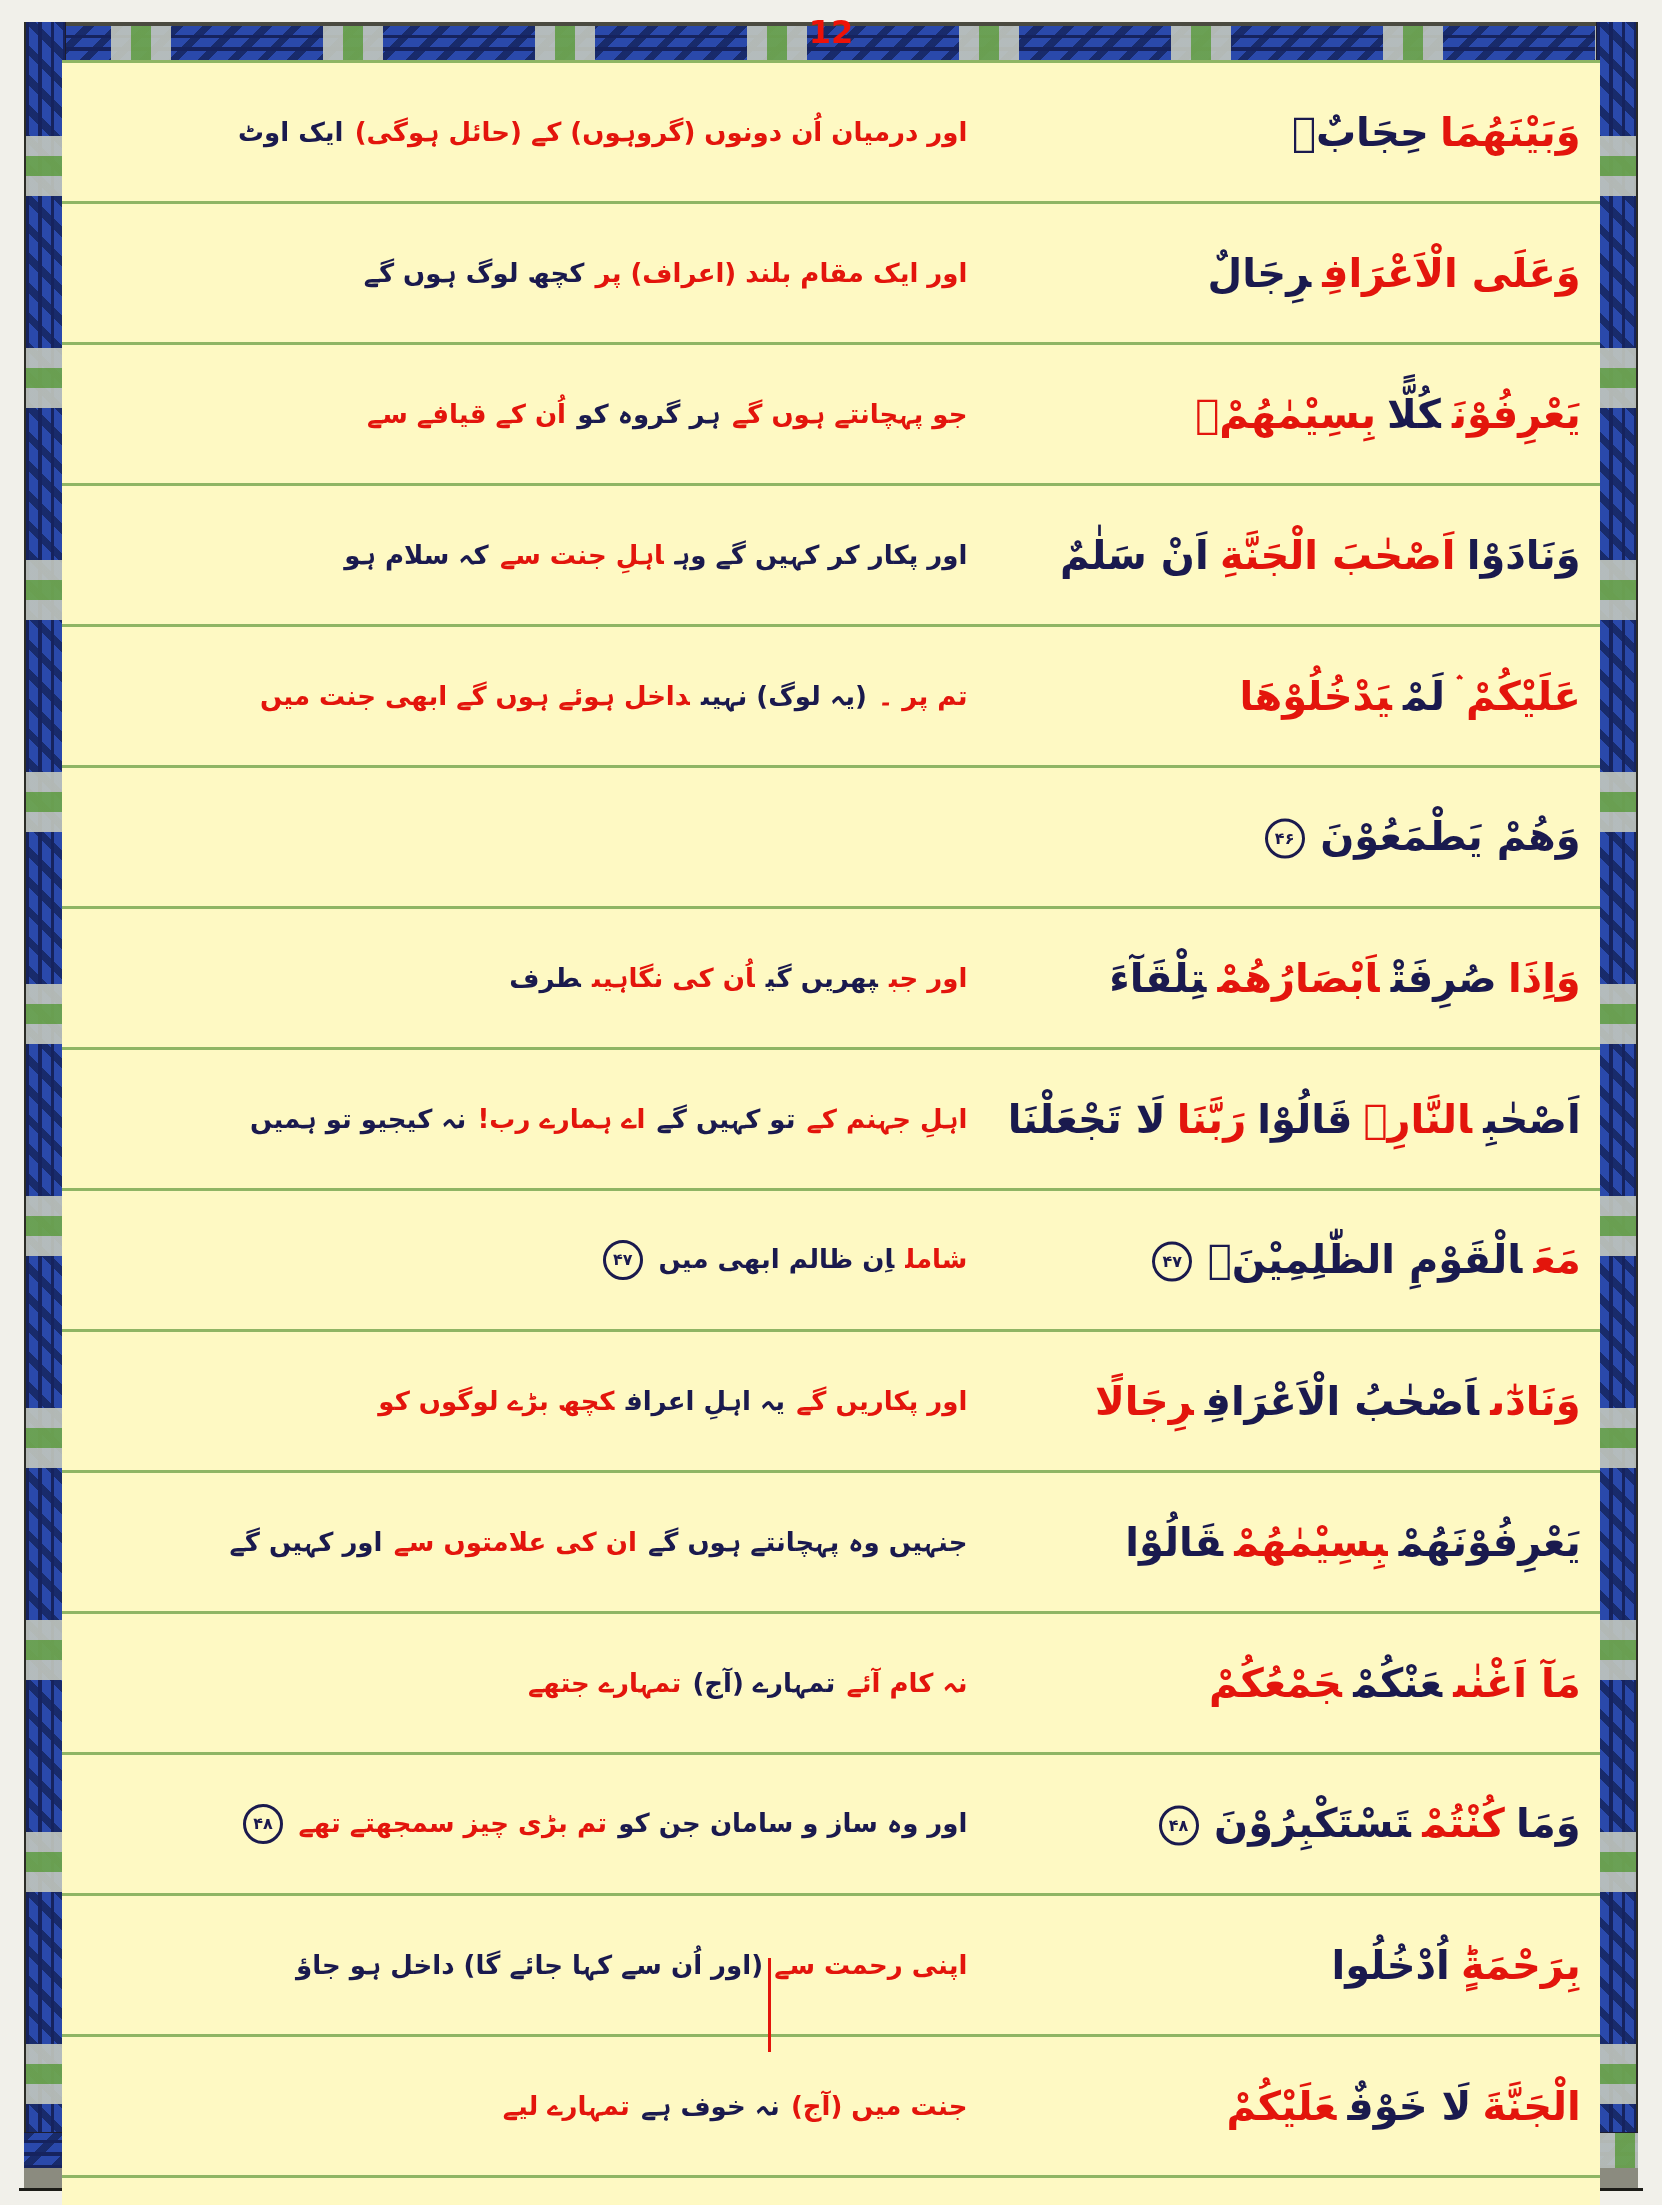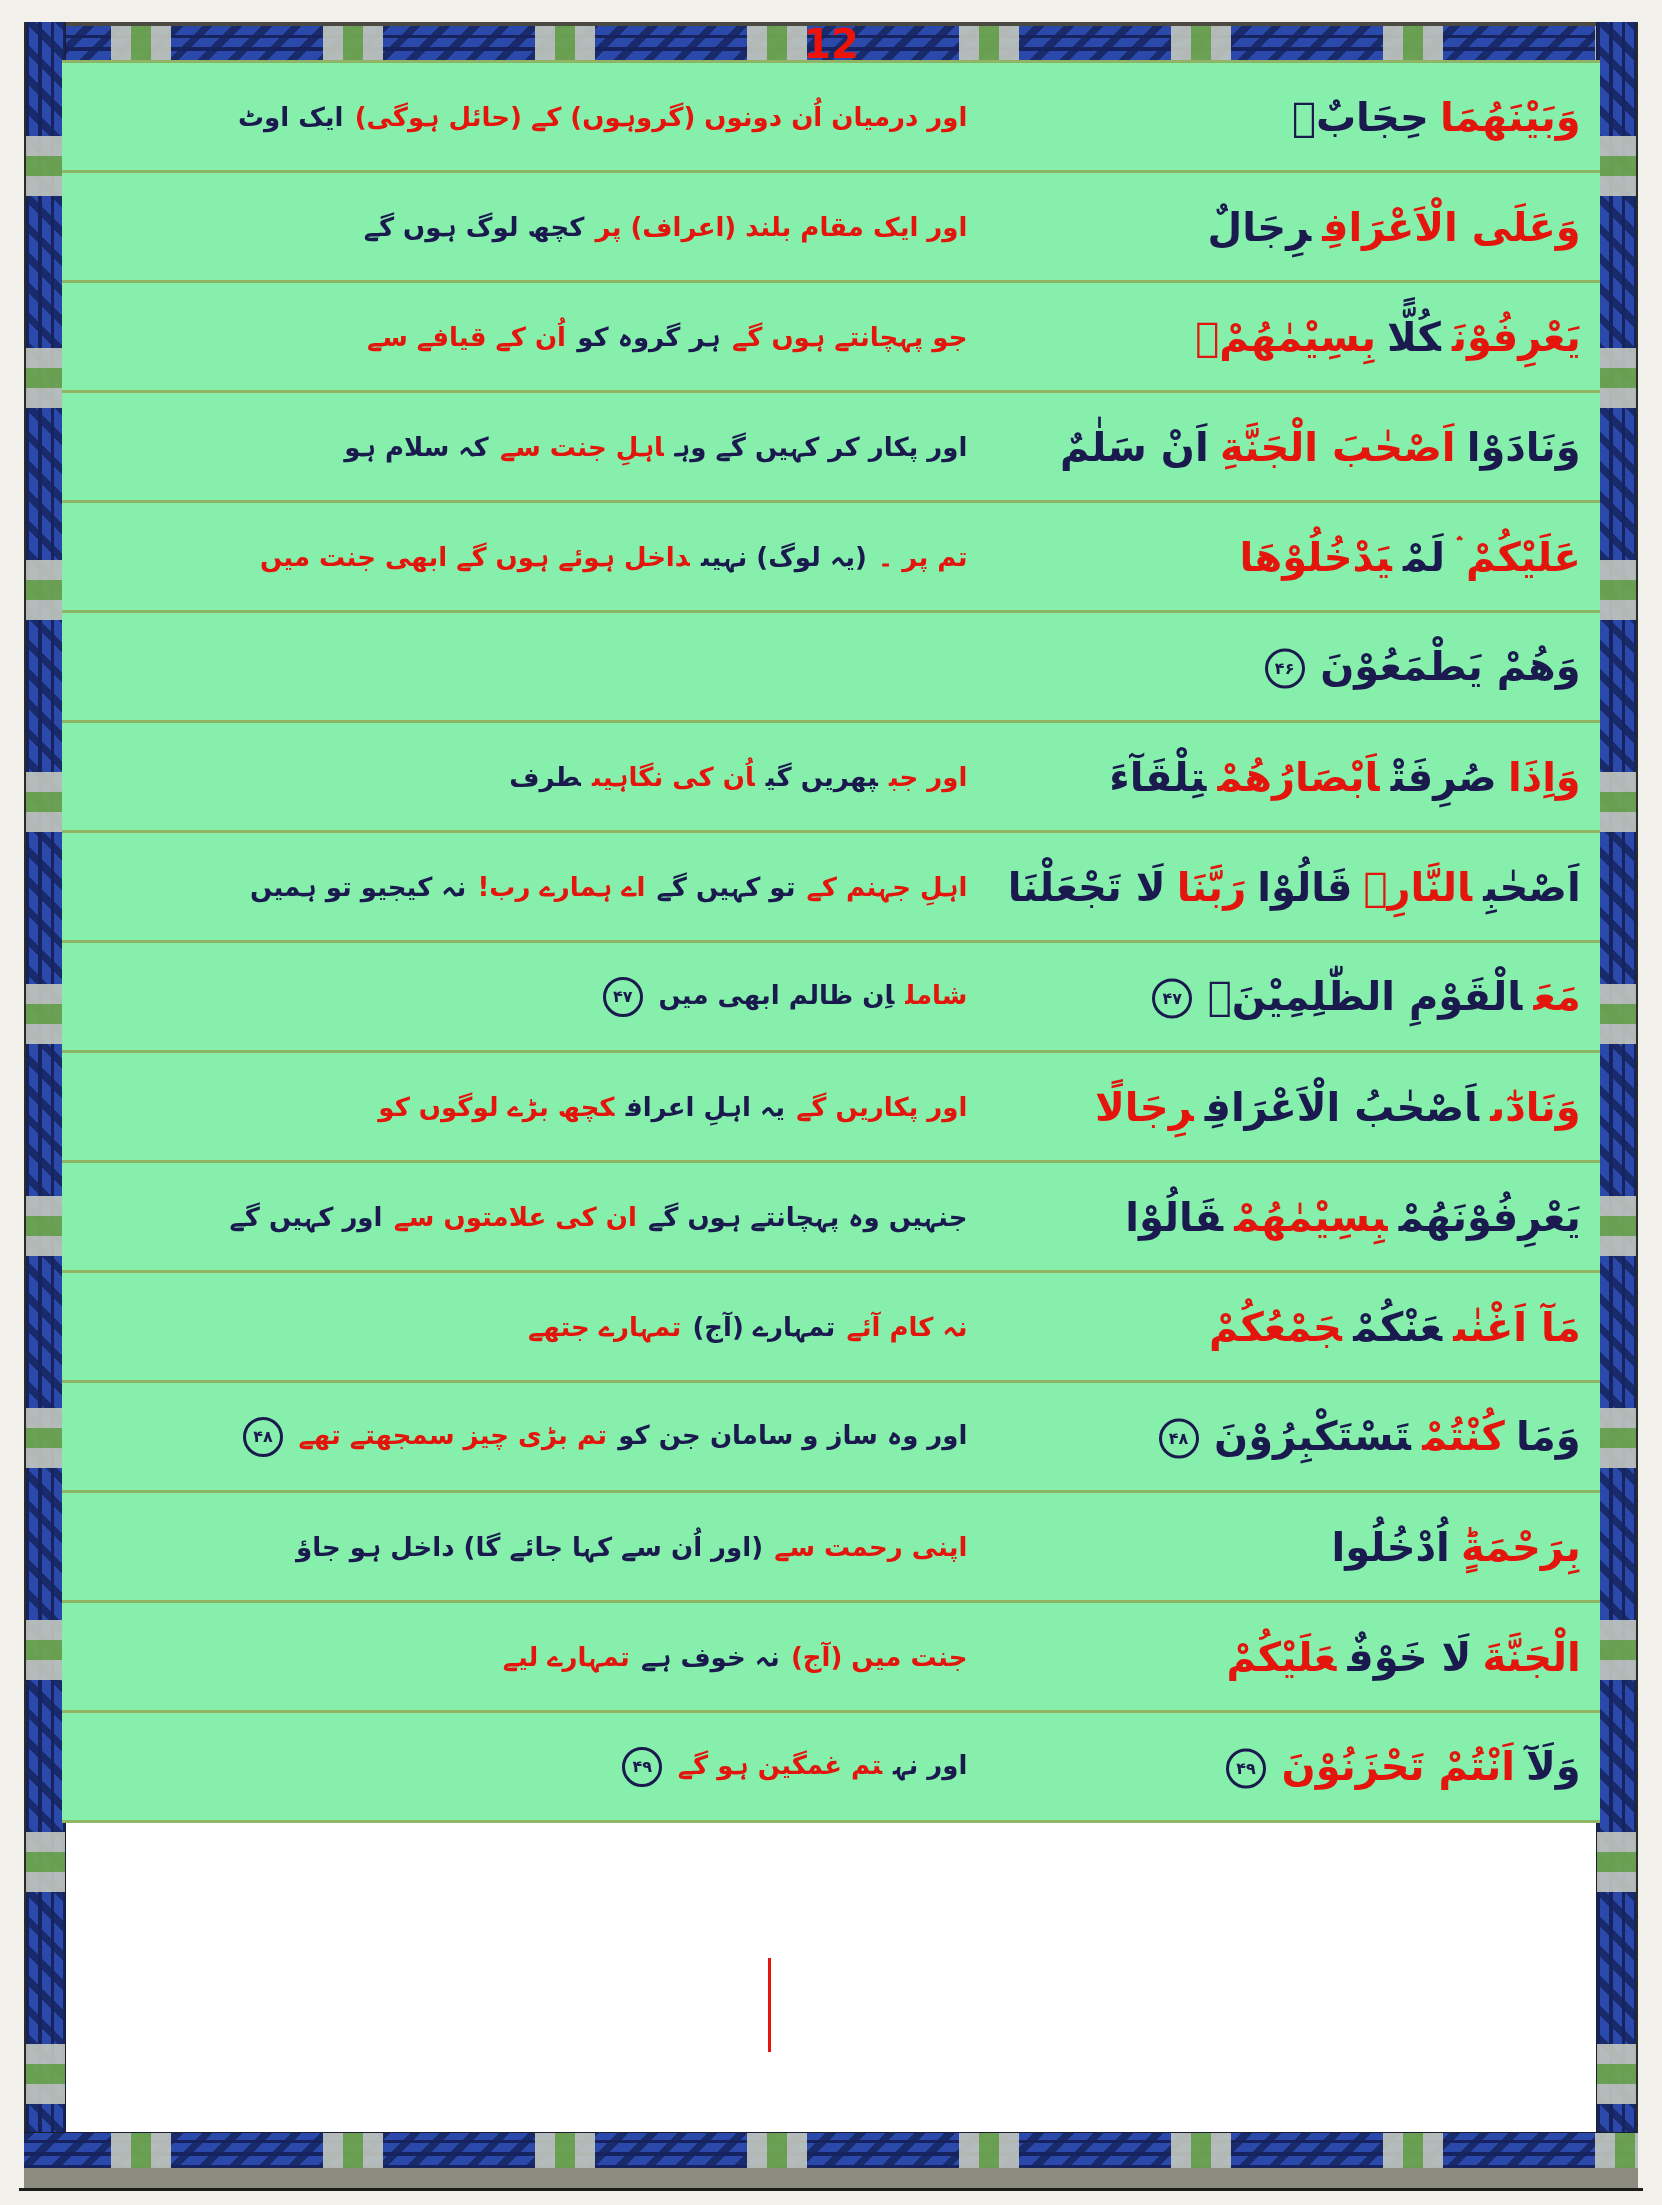--- a/index.html
+++ b/index.html
@@ -38,32 +38,32 @@
       repeating-linear-gradient(45deg, rgba(10,18,55,.55) 0 7.5px, rgba(42,73,171,0) 7.5px 21px);
   }
   .band-top{left:24px;right:24px;top:22px;height:37px;border-top:4.4px solid #4a4a40;border-bottom:1.9px solid #1d1d30;}
   .band-bottom{left:24px;right:24px;bottom:37px;height:35px;border-top:1.9px solid #1d1d30;}
   .band-left{left:24px;top:22px;width:39px;bottom:13.7px;border-left:2.5px solid #2c2c26;border-right:1.9px solid #1d1d30;}
   .band-right{right:24px;top:22px;width:39px;bottom:13.7px;border-right:2.5px solid #2c2c26;border-left:1.9px solid #1d1d30;}
   .grey-strip{position:absolute;left:24px;right:24px;bottom:17.5px;height:20px;background:#8b8b7f;}
   .edge-line{position:absolute;left:18.7px;right:18.7px;bottom:13.7px;height:3.7px;background:#1c1c18;}
   
   .page-number{
-    position:absolute;top:24px;left:50%;transform:translateX(-50%);
-    color:#ee1208;font-size:40px;font-weight:bold;z-index:5;line-height:1;
+    position:absolute;top:16px;left:50%;transform:translateX(-50%);
+    color:#ee1208;font-size:32px;font-weight:bold;z-index:5;line-height:1;
     font-family:"DejaVu Sans",sans-serif;
   }
   
   .rows{
     position:absolute;left:62px;top:60px;width:1538px;
     border-top:3.7px solid var(--green);
   }
   .row{
-    position:relative;height:110px;box-sizing:border-box;
-    border-bottom:3.7px solid var(--green);background:#86efac;
+    position:relative;height:141px;box-sizing:border-box;
+    border-bottom:3.7px solid var(--green);background:#fef9c3;
   }
   .arabic-line{
     position:absolute;right:13.7px;top:50%;transform:translateY(-50%);
     direction:rtl;unicode-bidi:isolate;white-space:nowrap;
     font-size:40px;font-weight:bold;line-height:1;
   }
   .urdu-line{
     position:absolute;right:627px;top:50%;transform:translateY(-50%);
     direction:rtl;unicode-bidi:isolate;white-space:nowrap;
     font-size:26px;font-weight:bold;line-height:1;

